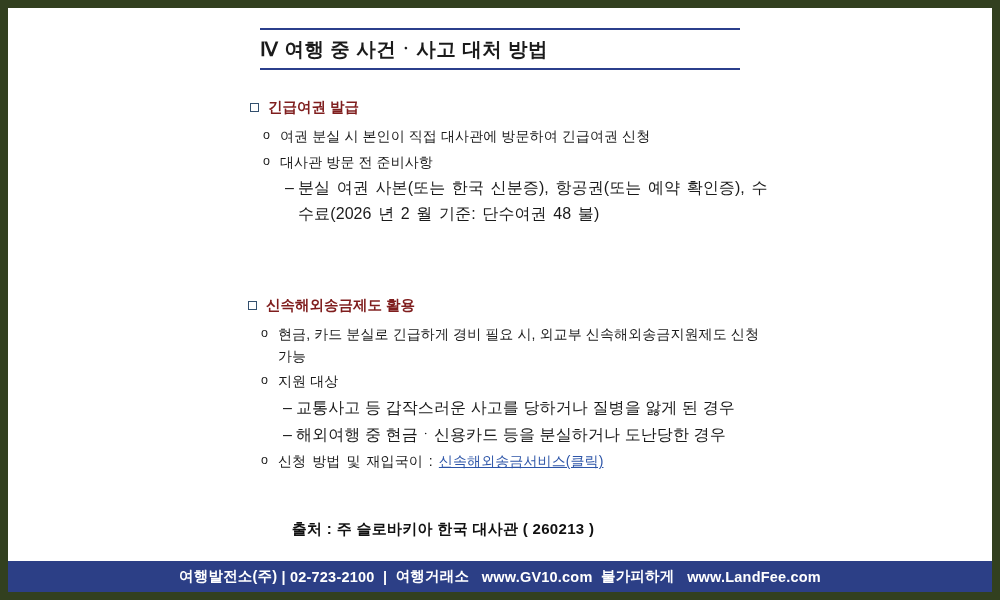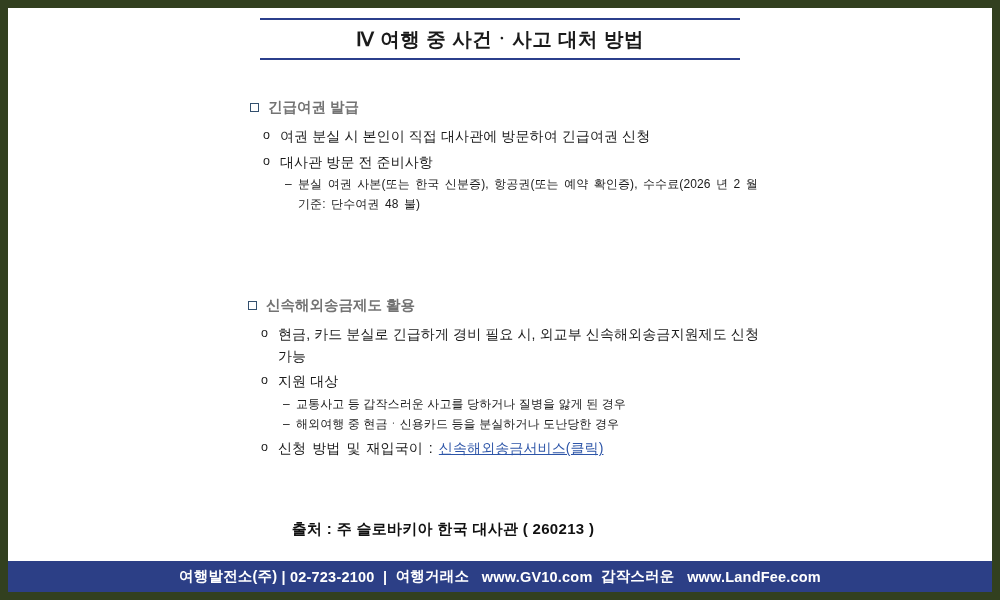--- a/index.html
+++ b/index.html
@@ -28,23 +28,23 @@
     top: 0;
     width: 984px;
     height: 553px;
     background: #ffffff;
     box-sizing: border-box;
   }
   
   .title-wrap {
     position: absolute;
     left: 252px;
-    top: 10px;
+    top: 20px;
     width: 480px;
-    text-align: center;
+    text-align: left;
   }
   .title-rule-top {
     border-top: 2.5px solid #2b3f8c;
     width: 100%;
     height: 0;
   }
   .title-rule-bottom {
     border-top: 2.5px solid #2b3f8c;
     width: 100%;
     height: 0;
@@ -59,21 +59,21 @@
     white-space: nowrap;
   }
   
   .block {
     position: absolute;
     color: #1a1a1a;
   }
   .h-item {
     font-size: 14.5px;
     font-weight: bold;
-    color: #737373;
+    color: #7f1d1d;
     display: flex;
     align-items: center;
     gap: 9px;
   }
   .sq {
     display: inline-block;
     width: 9px;
     height: 9px;
     border: 1.3px solid #33506e;
     box-sizing: border-box;
@@ -100,21 +100,21 @@
     font-size: 12.5px;
     color: #1a1a1a;
   }
   ul.lvl2 {
     list-style: none;
     margin: 2px 0 0 0;
     padding: 0 0 0 18px;
   }
   ul.lvl2 > li {
     position: relative;
-    font-size: 12px;
+    font-size: 16px;
     color: #1a1a1a;
     line-height: 1.6;
     margin-bottom: 1px;
   }
   ul.lvl2 > li::before {
     content: "–";
     position: absolute;
     left: -13px;
     top: 0;
     color: #1a1a1a;
@@ -223,19 +223,19 @@
 
     <div class="footer">
       <span>여행발전소(주)</span>
       <span> | </span>
       <span>02-723-2100</span>
       <span>  |  </span>
       <span>여행거래소</span>
       <span>&nbsp;&nbsp;&nbsp;</span>
       <span>www.GV10.com</span>
       <span>&nbsp;&nbsp;</span>
-      <span>갑작스러운</span>
+      <span>불가피하게</span>
       <span>&nbsp;&nbsp;&nbsp;</span>
       <span>www.LandFee.com</span>
     </div>
 
   </div>
 </div>
 
 </body></html>

